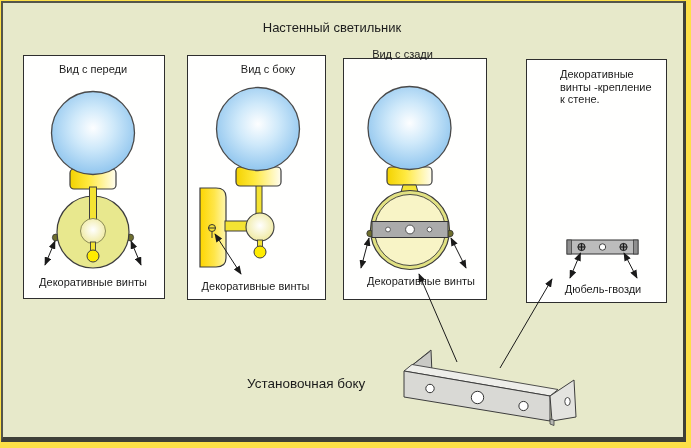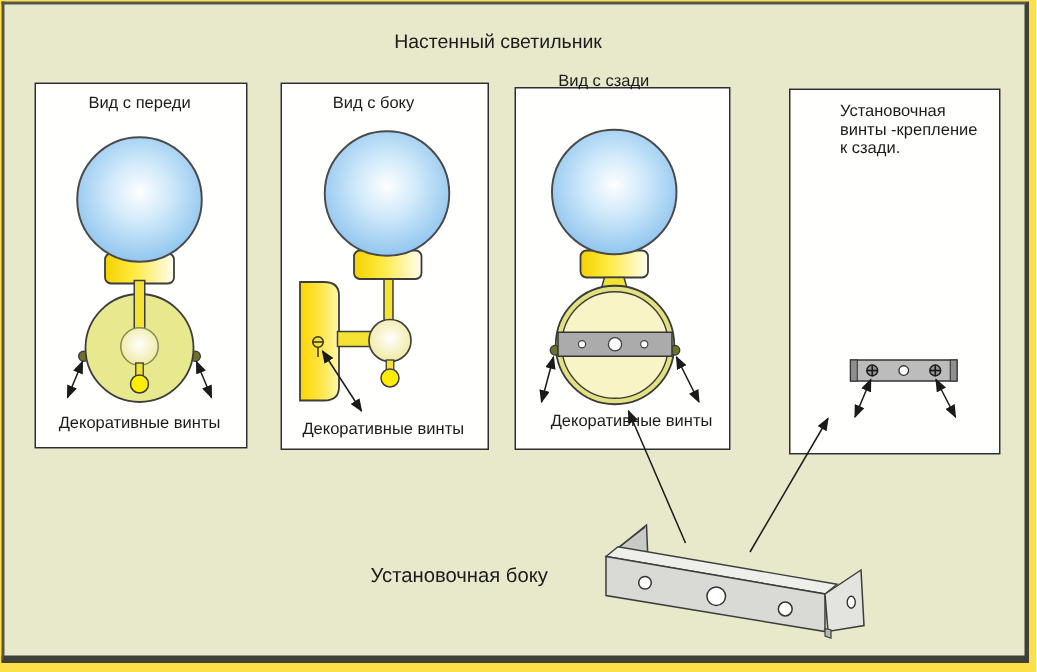--- a/index.html
+++ b/index.html
@@ -33,32 +33,33 @@
   <div class="frame"></div>
 
   <div class="panel" style="left:23px;top:55px;width:140px;height:242px;"></div>
   <div class="panel" style="left:187px;top:55px;width:137px;height:243px;"></div>
   <div class="panel" style="left:343px;top:58px;width:142px;height:240px;"></div>
   <div class="panel" style="left:526px;top:59px;width:139px;height:242px;"></div>
 
   <div class="txt main-title">Настенный светильник</div>
 
   <div class="txt panel-title" style="left:23px;top:63px;width:140px;">Вид с переди</div>
-  <div class="txt panel-title" style="left:182px;top:63px;width:134px;">Вид с боку</div>
+  <div class="txt panel-title" style="left:201px;top:63px;width:134px;">Вид с боку</div>
   <div class="txt panel-title" style="left:343px;top:48px;width:119px;">Вид с сзади</div>
 
   <div class="txt note" style="left:560px;top:68px;width:102px;">
-    <div>Установочная</div>
+    <div>Декоративные</div>
     <div>винты -крепление</div>
-    <div>к сзади.</div>
+    <div>к стене.</div>
   </div>
 
   <div class="txt small-label" style="left:25px;top:276px;width:136px;">Декоративные винты</div>
   <div class="txt small-label" style="left:189px;top:280px;width:133px;">Декоративные винты</div>
   <div class="txt small-label" style="left:355px;top:275px;width:132px;">Декоративные винты</div>
+  <div class="txt small-label" style="left:543px;top:283px;width:120px;">Дюбель-гвозди</div>
 
   <div class="txt" style="left:247px;top:376px;font-size:13.5px;">Установочная боку</div>
 
   <svg class="overlay" width="691" height="448" viewBox="0 0 691 448">
     <defs>
       <marker id="ah" viewBox="0 0 10 8" refX="9" refY="4" markerWidth="9" markerHeight="7" orient="auto-start-reverse">
         <path d="M0,0 L10,4 L0,8 z" fill="#1a1a1a"></path>
       </marker>
       <radialGradient id="globeGrad" cx="50%" cy="44%" r="62%">
         <stop offset="0%" stop-color="#fdfeff"></stop>

